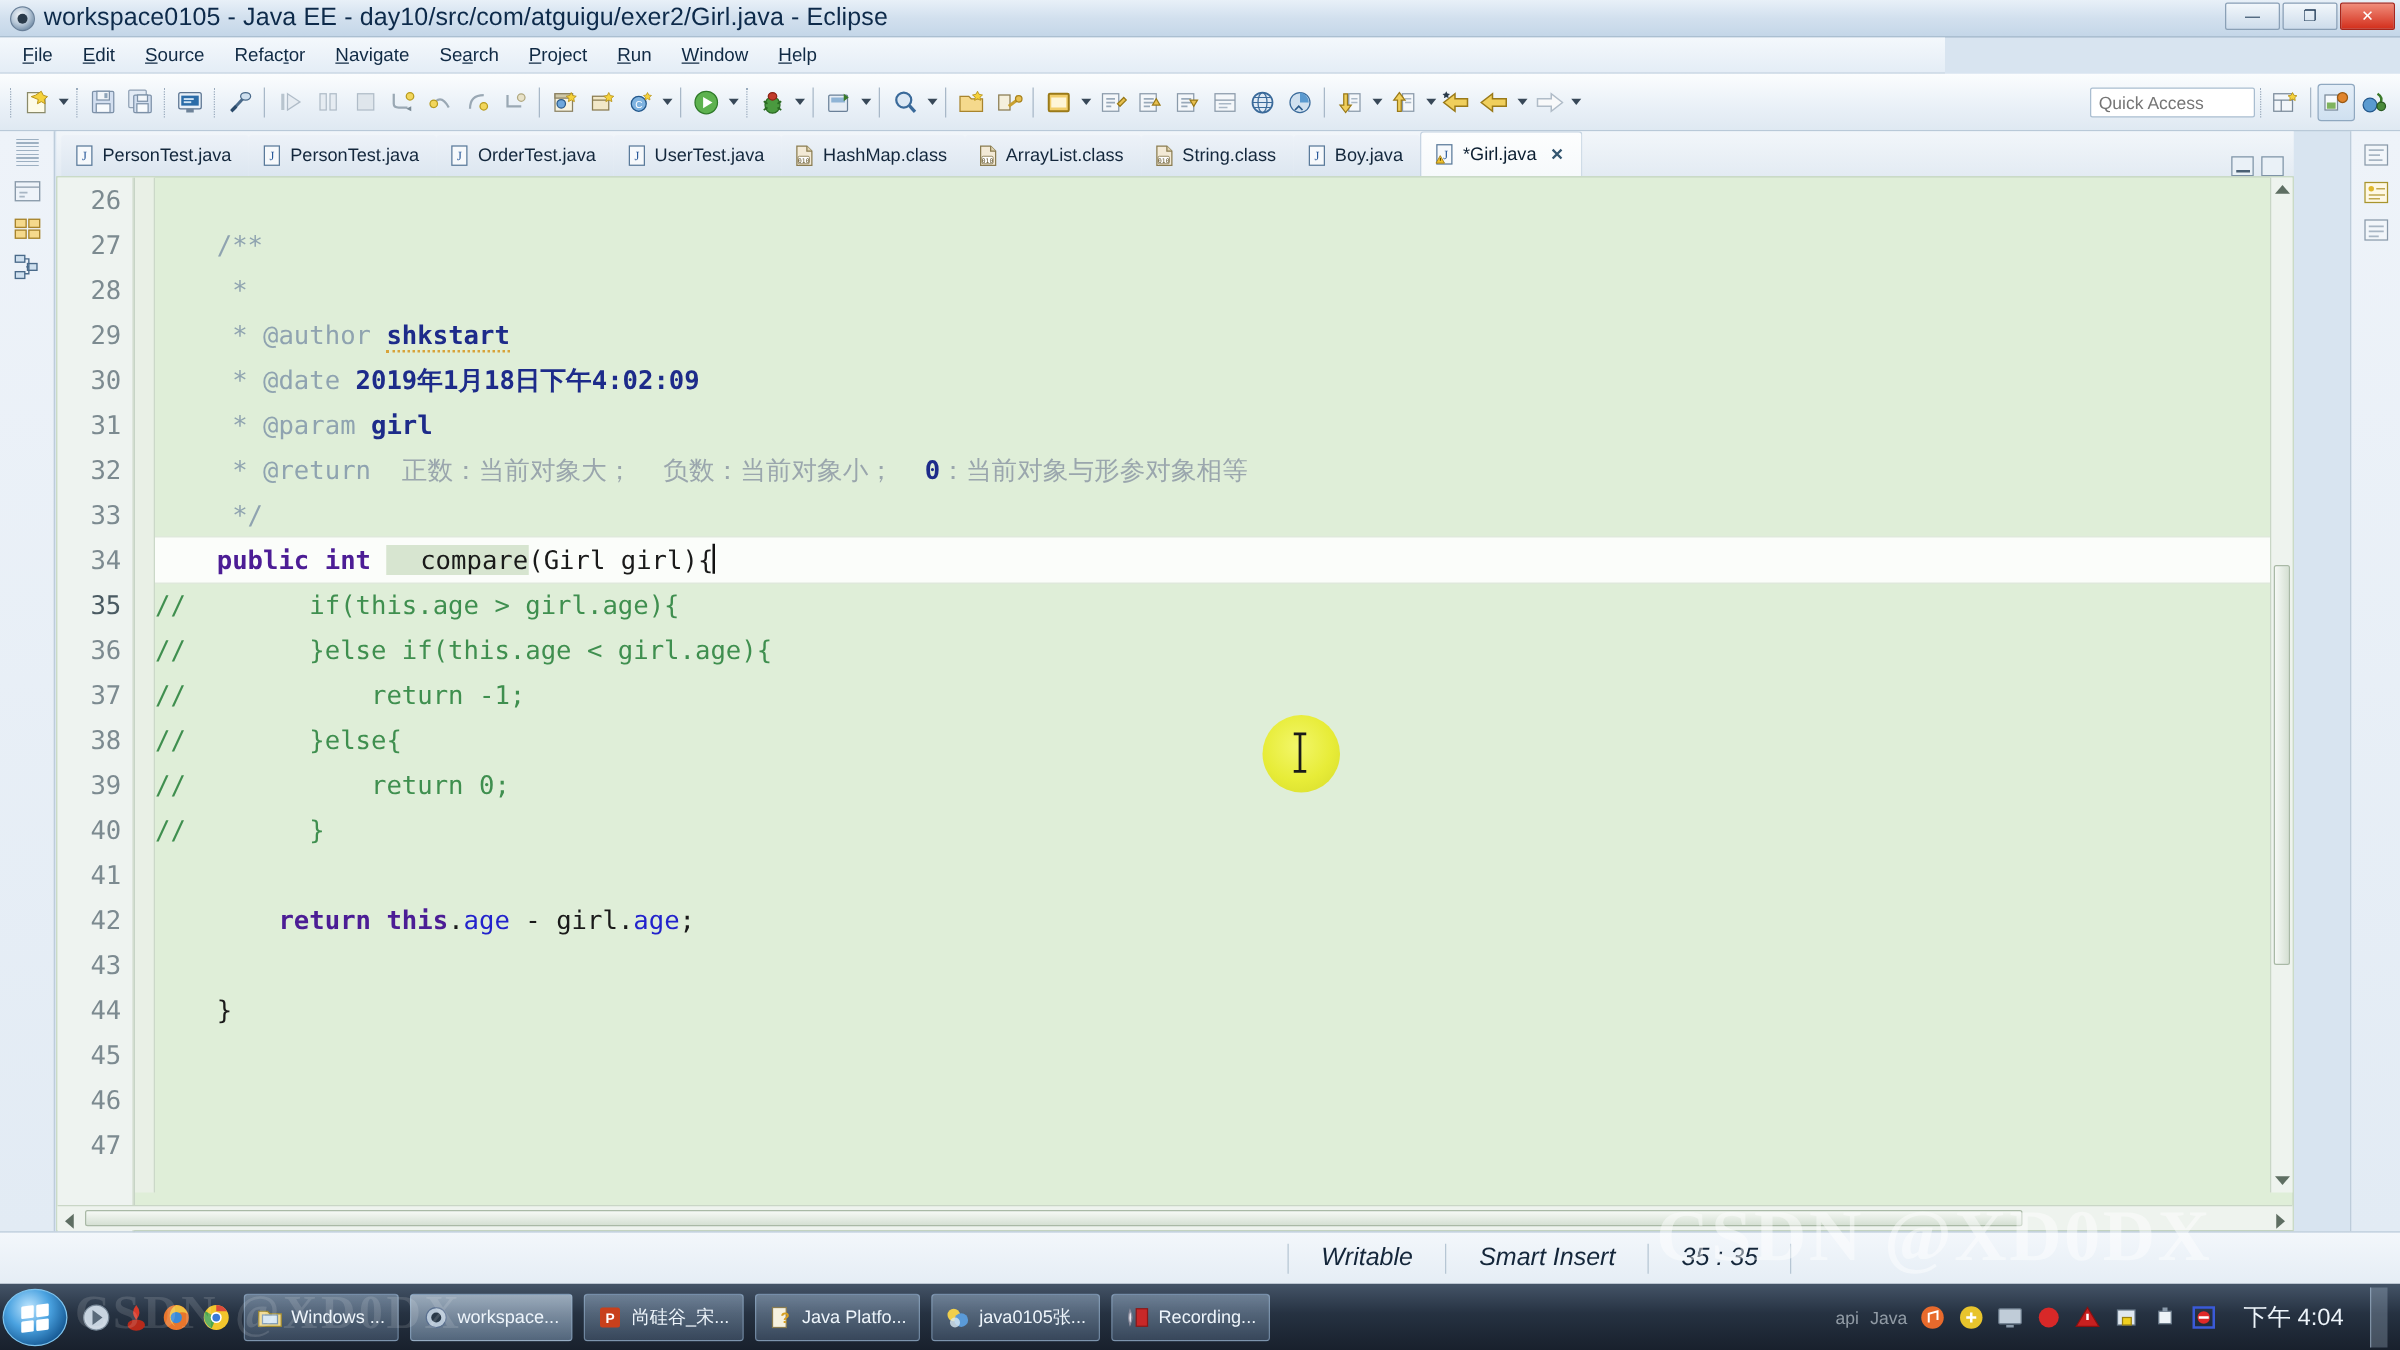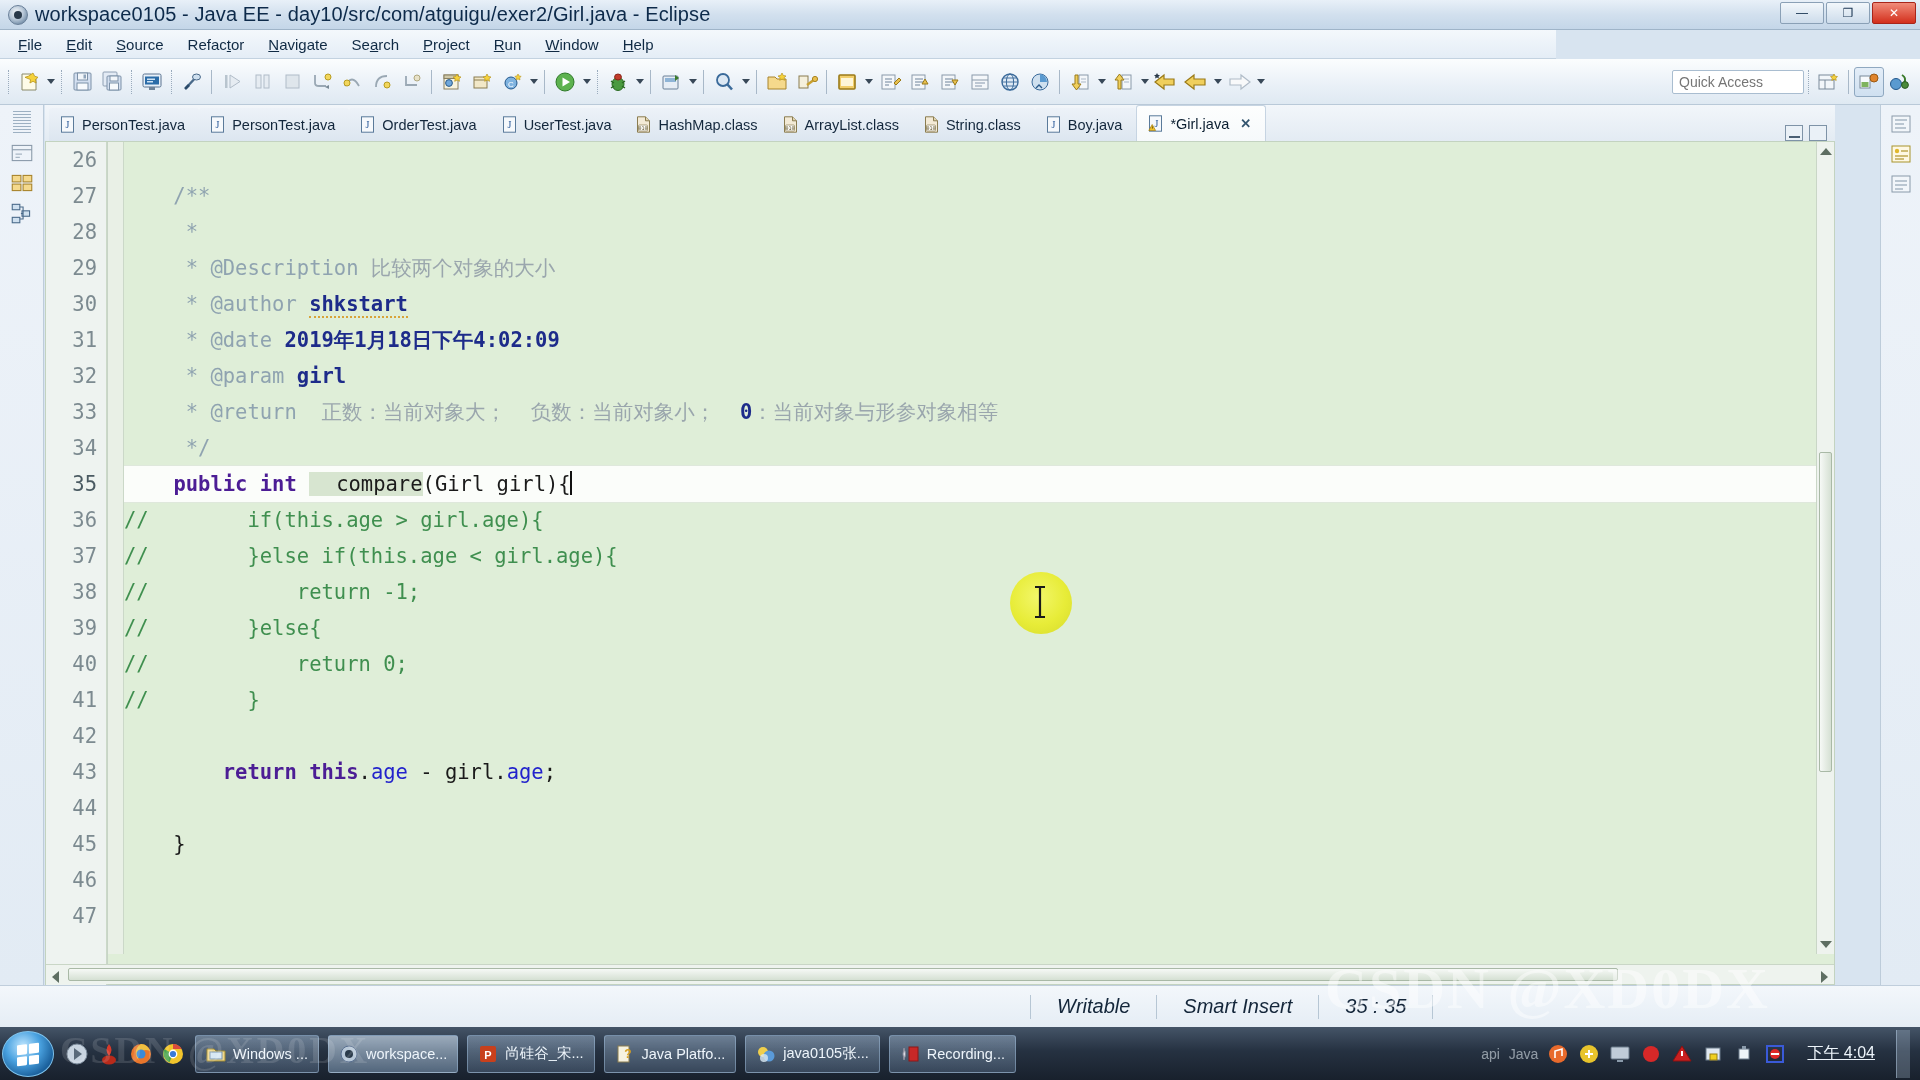--- a/index.html
+++ b/index.html
@@ -226,21 +226,21 @@
     height:38px; margin-left:9px; padding:0 10px; flex:none;
     display:flex; align-items:center; gap:7px;
     border:1px solid rgba(160,190,220,.5); border-radius:3px;
     background:linear-gradient(to bottom, rgba(180,205,230,.42), rgba(120,150,185,.30));
     font-size:14.5px; color:#eef5fb; white-space:nowrap; max-width:152px; overflow:hidden;
   }
   .tbtn.active { background:linear-gradient(to bottom, rgba(215,232,248,.62), rgba(150,182,214,.45)); }
   .tbtn .ti { width:20px; height:20px; flex:none; }
   .tray { margin-left:auto; display:flex; align-items:center; gap:9px; padding-right:10px; }
   .tray .ti { width:22px; height:22px; flex:none; }
-  .clock { font-size:16px; color:#edf4fa; padding:0 12px; white-space:nowrap;text-decoration:underline; }
+  .clock { font-size:19px; color:#edf4fa; padding:0 12px; white-space:nowrap; }
   .showdesk { width:14px; height:48px; background:rgba(200,220,240,.25); border-left:1px solid rgba(190,215,240,.45); }
 
   
   .wm {
     position:absolute; right:150px; top:955px; font-size:58px; font-weight:bold;
     color:rgba(255,255,255,.45); letter-spacing:2px; pointer-events:none; z-index:55;
     font-family:"Liberation Serif", serif;
   }
   .wm2 {
     position:absolute; left:60px; top:1028px; font-size:38px; font-weight:bold;
@@ -703,21 +703,20 @@
       <div class="ln">46</div>
       <div class="ln">47</div>
     </div>
 
     <div class="annobar"></div>
 
     <div class="code">
       <div class="row">&nbsp;</div>
       <div class="row"><span class="jd">    /**</span></div>
       <div class="row"><span class="jd">     *</span></div>
-      <div class="row"><span class="jd">     * </span><span class="jdk">@Description</span><span class="jdtxt"> 比较两个对象的大小</span></div>
       <div class="row"><span class="jd">     * </span><span class="jdk">@author</span><span class="jd"> </span><span class="spell" style="color:#1d2b8a;font-weight:bold">shkstart</span></div>
       <div class="row"><span class="jd">     * </span><span class="jdk">@date</span><span style="color:#1d2b8a;font-weight:bold"> 2019年1月18日下午4:02:09</span></div>
       <div class="row"><span class="jd">     * </span><span class="jdk">@param</span><span style="color:#1d2b8a;font-weight:bold"> girl</span></div>
       <div class="row"><span class="jd">     * </span><span class="jdk">@return</span><span class="jdtxt">  正数：当前对象大；  负数：当前对象小；  </span><span style="color:#1d2b8a;font-weight:bold">0</span><span class="jdtxt">：当前对象与形参对象相等</span></div>
       <div class="row"><span class="jd">     */</span></div>
       <div class="row hl"><span>    </span><span class="kw">public</span><span> </span><span class="kw">int</span><span> </span><span class="mth">compare</span><span>(Girl girl){</span><span class="caret"></span></div>
       <div class="row"><span class="cm">//        if(this.age &gt; girl.age){</span></div>
       <div class="row"><span class="cm">//        }else if(this.age &lt; girl.age){</span></div>
       <div class="row"><span class="cm">//            return -1;</span></div>
       <div class="row"><span class="cm">//        }else{</span></div>

